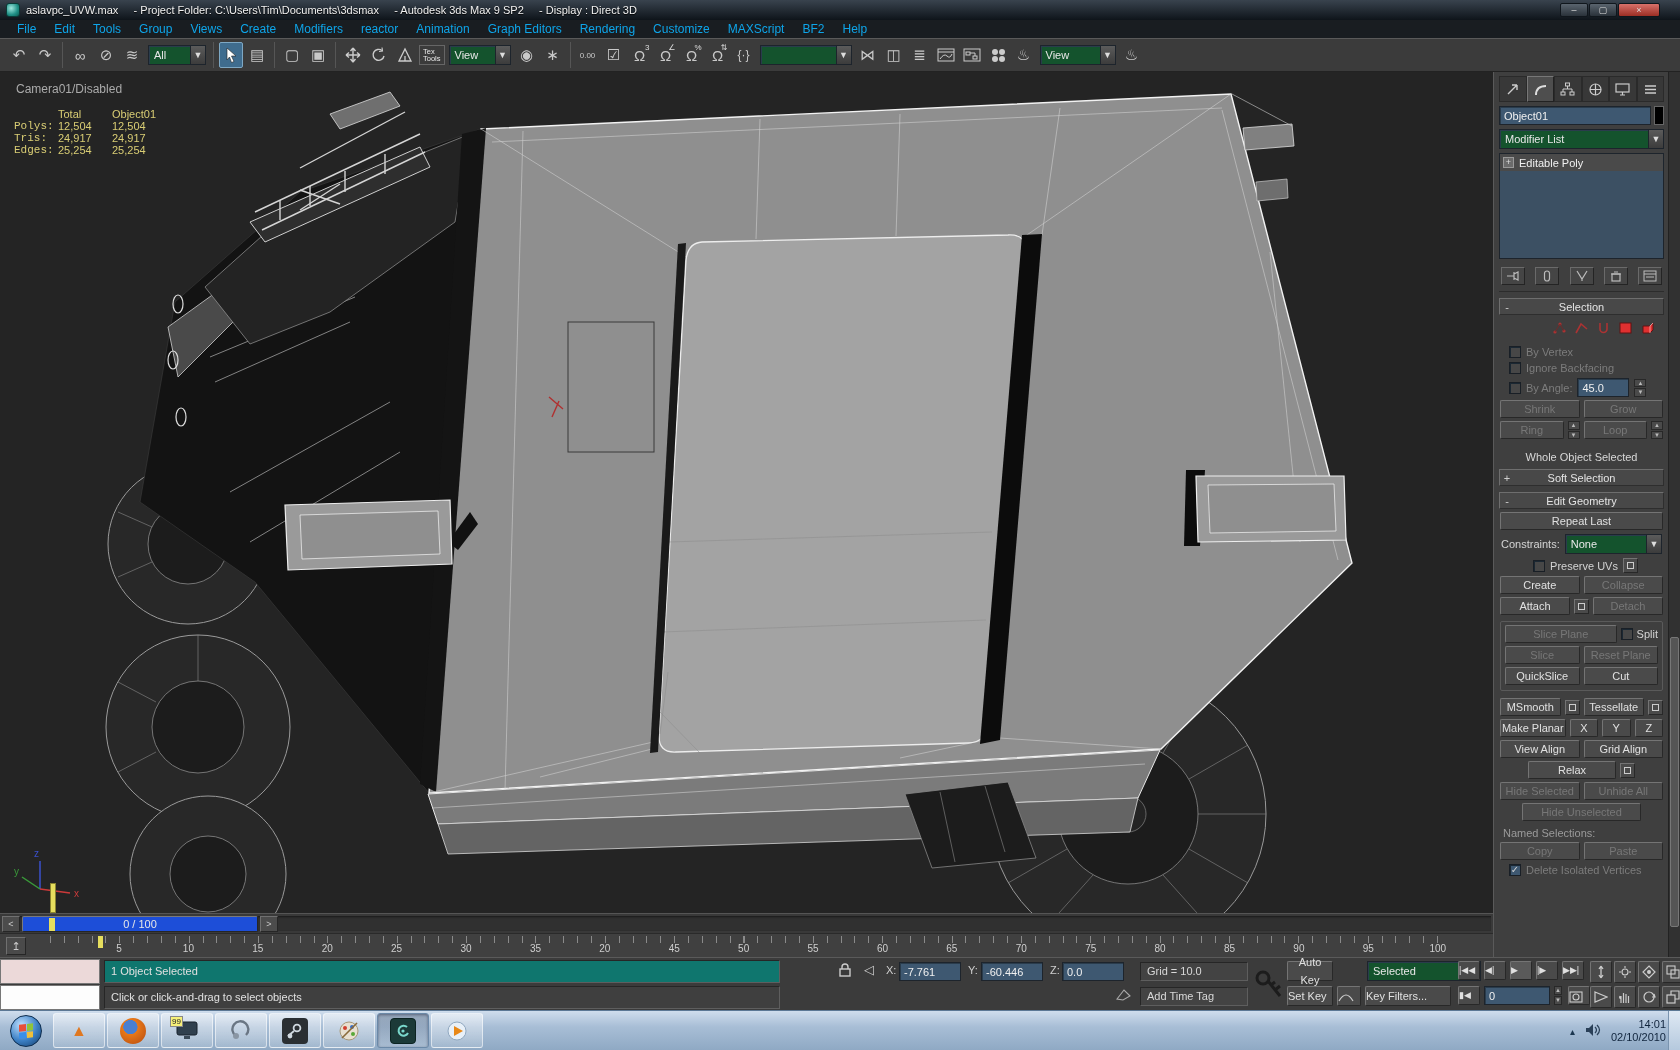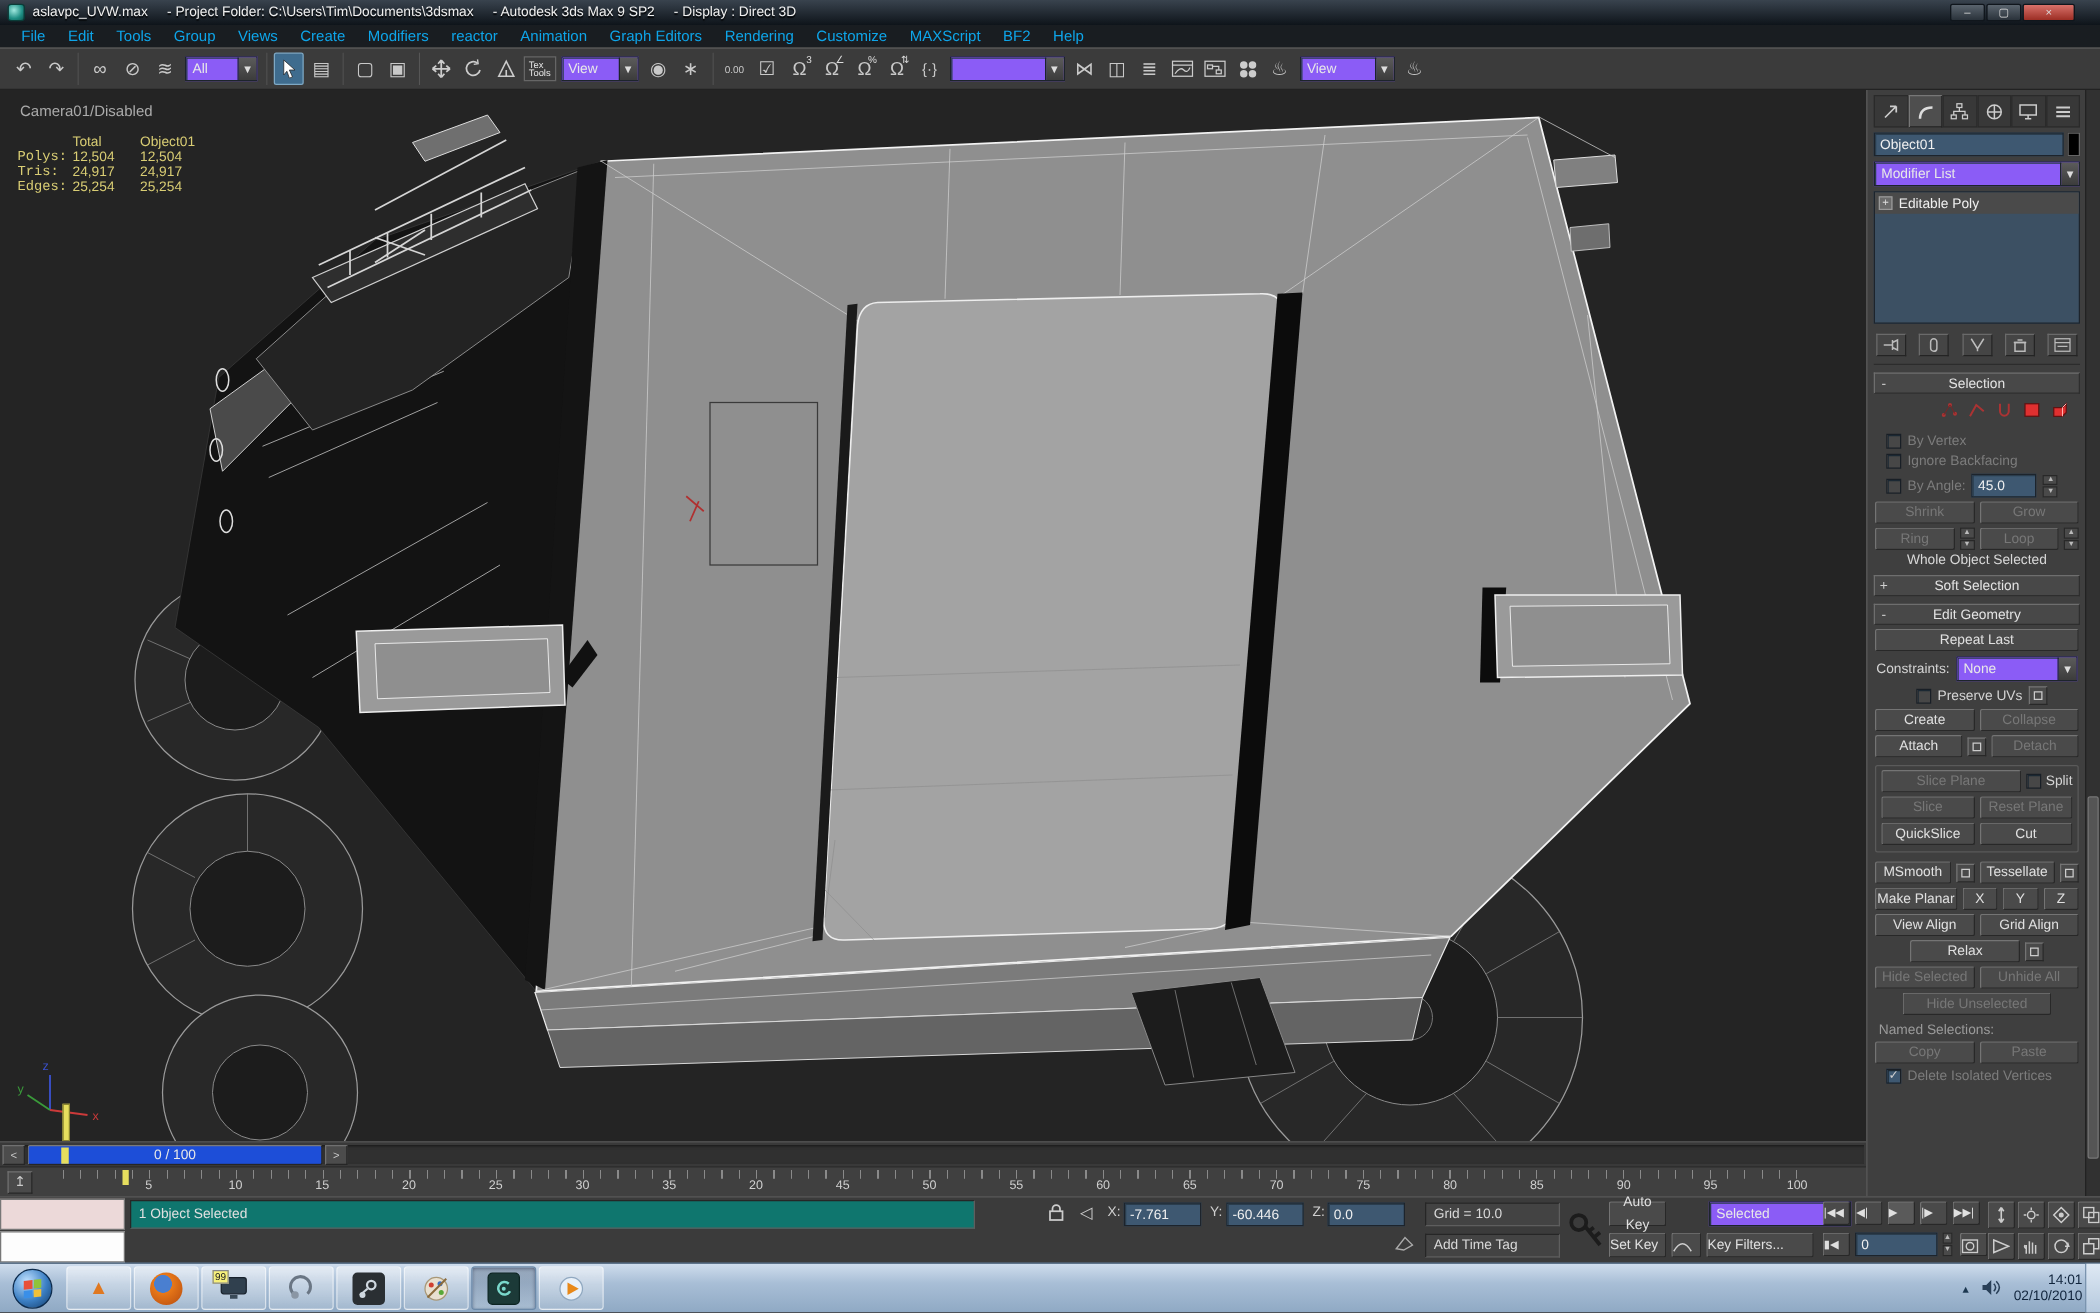--- a/index.html
+++ b/index.html
@@ -21,21 +21,21 @@
   .mi { padding:0 9px; font-size:12px; color:#0ea5e9; }
 
   
   .toolbar { height:34px; background:#3b3b3b; border-top:1px solid #5a5a5a; border-bottom:1px solid #222;
     display:flex; align-items:center; padding-left:6px; }
   .tbi { min-width:24px; height:26px; display:flex; align-items:center; justify-content:center;
     color:#c9c9c9; font-size:15px; margin:0 1px; border-radius:2px; position:relative; }
   .tbi svg { display:block; }
   .tbi.sel { background:#3f6c8e; border:1px solid #7ea8c4; }
   .tsep { width:1px; height:26px; background:#262626; border-right:1px solid #565656; margin:0 4px; }
-  .dd { height:20px; background:#8b5cf6; border:1px solid #1d242c; box-shadow:inset 1px 1px 0 #2a3c4c;
+  .dd { height:20px; background:#14532d; border:1px solid #1d242c; box-shadow:inset 1px 1px 0 #2a3c4c;
     display:flex; align-items:center; color:#e8e8e8; margin:0 3px; }
   .dd .ddt { flex:1; padding:0 5px; white-space:nowrap; overflow:hidden; }
   .dda { width:15px; height:100%; background:linear-gradient(#5b5b5b,#3c3c3c); border-left:1px solid #1d242c;
     color:#ddd; font-size:9px; display:flex; align-items:center; justify-content:center; }
   .textools { font-size:7.5px; line-height:7px; color:#e8e8e8; text-align:left; border:1px solid #666; padding:2px 3px; }
   .supmark { position:absolute; top:1px; right:2px; font-size:8px; color:#ddd; }
 
   
   .main { display:flex; height:885px; }
   .vpcol { width:1493px; display:flex; flex-direction:column; }
@@ -116,21 +116,21 @@
   .pbtn { flex:1; height:18px; background:#4a4a4a; border:1px solid; border-color:#747474 #282828 #282828 #747474;
     border-radius:2px; color:#e0e0e0; text-align:center; line-height:16px; white-space:nowrap; overflow:hidden; }
   .pbtn.dis { color:#777; }
   .sqbtn { width:15px; height:15px; flex:none; background:#4a4a4a; border:1px solid; border-color:#747474 #282828 #282828 #747474;
     position:relative; align-self:center; }
   .sqbtn::after { content:""; position:absolute; left:3px; top:3px; right:3px; bottom:3px; border:1px solid #ccc; }
   .spin { width:12px; flex:none; display:flex; flex-direction:column; gap:1px; }
   .spin span { flex:1; background:#4a4a4a; border:1px solid #282828; color:#bbb; font-size:6px; line-height:6px; text-align:center; }
   .groupbox { border:1px solid #5a5a5a; border-radius:2px; padding:3px 3px 5px 3px; margin:6px 1px 0 1px; }
   .seclabel { color:#9a9a9a; margin:6px 2px 0 4px; }
-  .centerline { text-align:center; color:#d8d8d8; margin-top:2px; }
+  .centerline { text-align:center; color:#d8d8d8; margin-top:12px; }
 
   
   .statusbar { height:53px; background:#3b3b3b; border-top:1px solid #5a5a5a; position:relative; }
   .listener-pink { position:absolute; left:0; top:1px; width:100px; height:25px; background:#ecd9d9; border:1px solid #777; }
   .listener-white{ position:absolute; left:0; top:27px; width:100px; height:25px; background:#fdfdfd; border:1px solid #777; }
   .sline { position:absolute; left:104px; top:2px; width:676px; height:23px; background:#0f766e;
     border:1px solid; border-color:#262626 #5e5e5e #5e5e5e #262626; color:#e0e0e0; line-height:21px; padding-left:6px; }
   .pline { position:absolute; left:104px; top:28px; width:676px; height:23px; background:#3f3f3f;
     border:1px solid; border-color:#262626 #5e5e5e #5e5e5e #262626; color:#e0e0e0; line-height:21px; padding-left:6px; }
   .sb-abs { position:absolute; display:flex; align-items:center; }
@@ -724,20 +724,21 @@
 
   <div class="pscroll">
     <div class="pthumb"></div>
   </div>
 </div>
 
 <div class="statusbar">
   <div class="listener-pink"></div>
   <div class="listener-white"></div>
   <div class="sline">1 Object Selected</div>
+  <div class="pline">Click or click-and-drag to select objects</div>
 
   <span class="sb-abs" style="left:838px;top:4px">
     <svg width="14" height="16" fill="none" stroke="#ccc" stroke-width="1.4">
         <rect x="2" y="7" width="10" height="7"></rect>
         <path d="M4 7 v-2 a3 3 0 0 1 6 0 v2"></path>
       </svg>
   </span>
   <span class="sb-abs" style="left:864px;top:4px;color:#ccc;font-size:13px">◁</span>
 
   <span class="sb-abs" style="left:886px;top:6px;color:#cfcfcf">X:</span>

